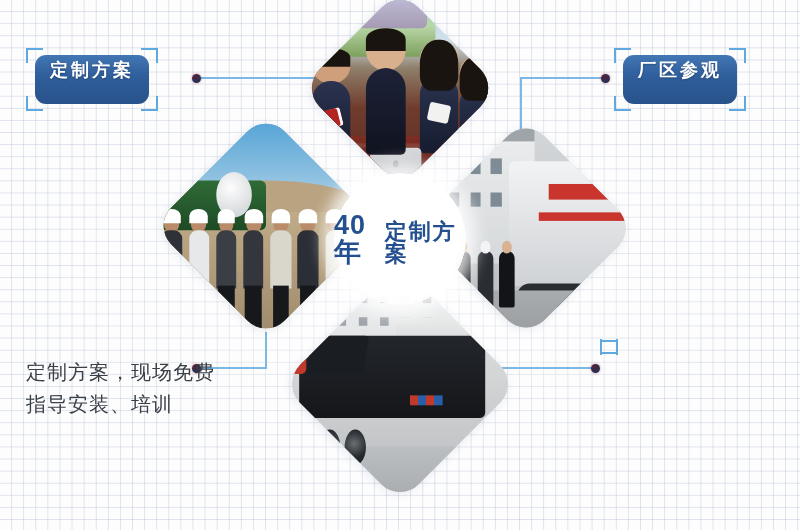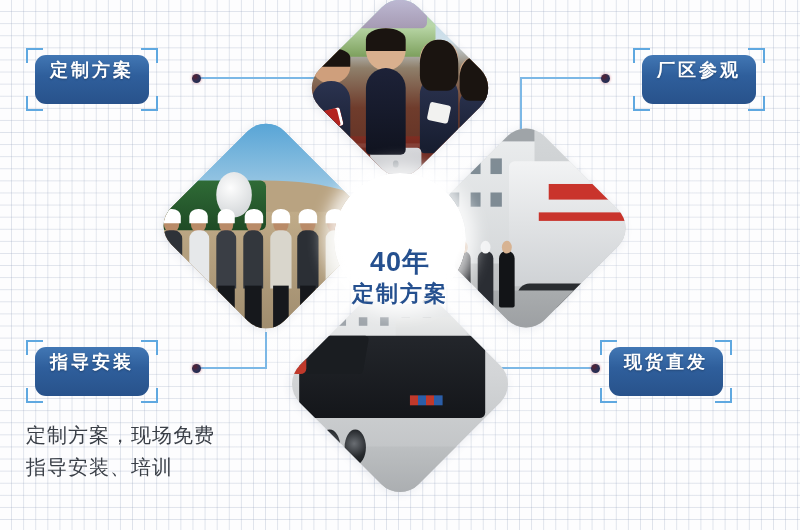--- a/index.html
+++ b/index.html
@@ -139,21 +139,21 @@
   .t-road{position:absolute;left:0;bottom:0;width:100%;height:24%;
     background:linear-gradient(#bcbfc1,#a7aaad);}
   .t-stripe{position:absolute;left:54%;top:55%;width:14%;height:4%;
     background:linear-gradient(90deg,#c0392b 0 25%,#2b5ea8 25% 50%,#c0392b 50% 75%,#2b5ea8 75% 100%);}
 
   
   .center-circle{
     position:absolute;left:334px;top:173px;width:132px;height:132px;border-radius:50%;
     background:radial-gradient(circle at 50% 45%,#ffffff 62%,rgba(255,255,255,.93) 82%,rgba(255,255,255,.72) 100%);
     box-shadow:0 0 16px 10px rgba(255,255,255,.80);
-    display:flex;flex-direction:column;align-items:center;justify-content:flex-end;
+    display:flex;flex-direction:row;align-items:center;justify-content:space-between;
     color:#25508f;
   }
   .cc-top{font-size:27px;font-weight:bold;letter-spacing:1px;line-height:1;}
   .cc-bot{font-size:22px;font-weight:bold;letter-spacing:2px;margin-top:7px;line-height:1;}
 
   
   .block{position:absolute;}
   .badge-wrap{position:relative;display:inline-block;padding:7px 9px;}
   .badge{
     display:inline-block;
@@ -166,21 +166,21 @@
   .br{position:absolute;width:15px;height:13px;border:2px solid #5fa8e0;}
   .br.tl{left:0;top:0;border-right:0;border-bottom:0;}
   .br.tr{right:0;top:0;border-left:0;border-bottom:0;}
   .br.bl{left:0;bottom:0;border-right:0;border-top:0;}
   .br.brr{right:0;bottom:0;border-left:0;border-top:0;}
   .desc{
     margin-top:16px;color:#3a3f47;font-size:20px;line-height:1.62;letter-spacing:1px;
     white-space:pre-line;
   }
   .blk-tl{left:26px;top:48px;}
-  .blk-tr{left:633px;top:48px;}
+  .blk-tr{left:614px;top:48px;}
   .blk-bl{left:26px;top:340px;}
   .blk-br{left:600px;top:340px;}
 </style>
 </head>
 <body>
 
 <div id="stage">
 
   <div class="grid"></div>
   <div class="grid-fade"></div>
@@ -375,34 +375,26 @@
     <div class="badge-wrap">
       <span class="br tl"></span>
       <span class="br tr"></span>
       <span class="br bl"></span>
       <span class="br brr"></span>
       <span class="badge">厂区参观</span>
     </div>
   </div>
 
   <div class="block blk-bl">
-    <div class="badge-wrap">
-      <span class="br tl"></span>
-      <span class="br tr"></span>
-      <span class="br bl"></span>
-      <span class="br brr"></span>
-      <span class="badge">指导安装</span>
-    </div>
     <div class="desc">定制方案，现场免费
 指导安装、培训</div>
   </div>
 
   <div class="block blk-br">
     <div class="badge-wrap">
       <span class="br tl"></span>
       <span class="br tr"></span>
       <span class="br bl"></span>
       <span class="br brr"></span>
-      <span class="badge">现货直发</span>
     </div>
   </div>
 
 </div>
 
 </body></html>

